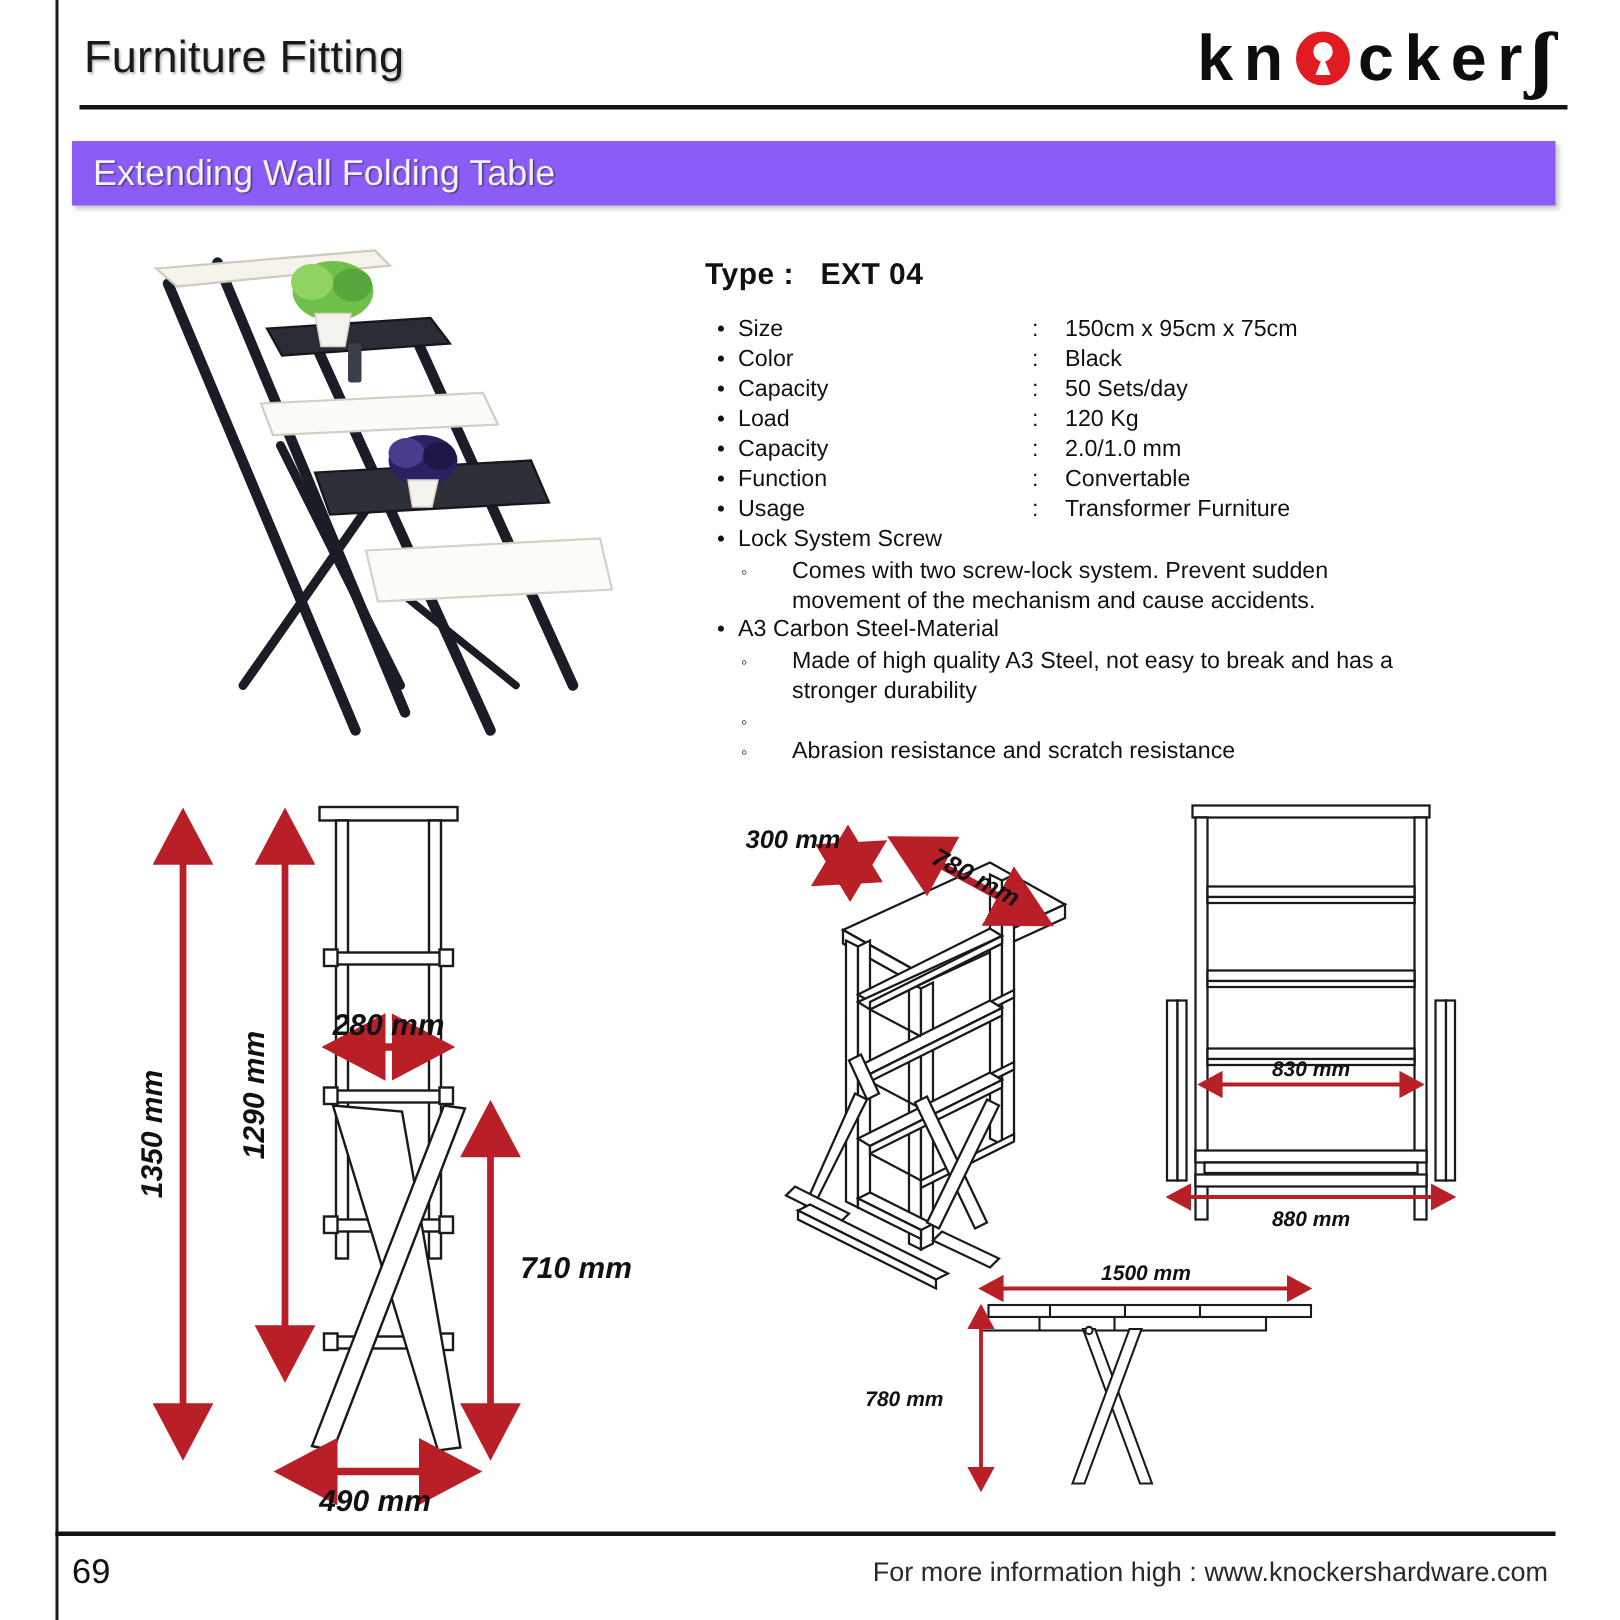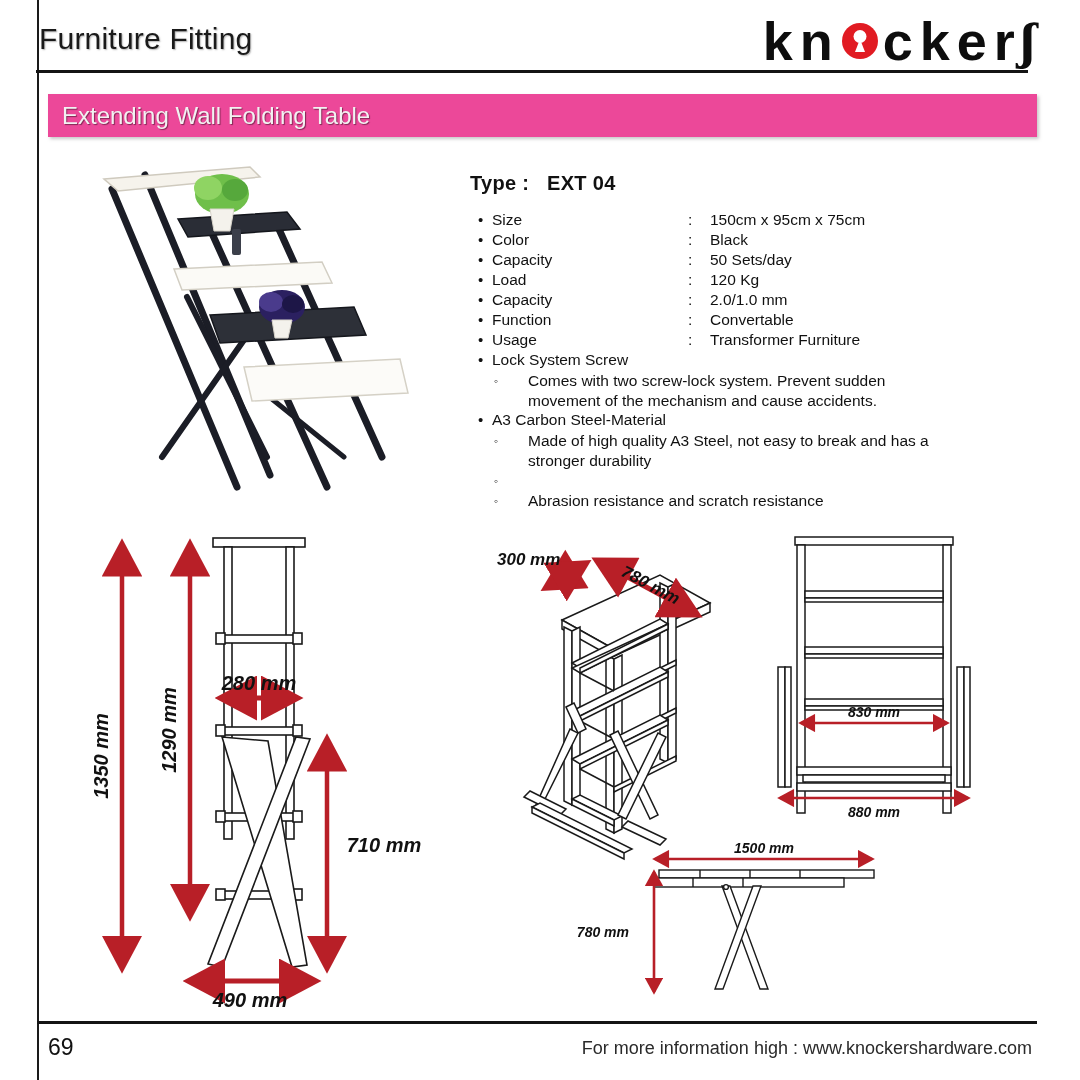--- a/index.html
+++ b/index.html
@@ -14,41 +14,41 @@
   .page { position: relative; width: 1080px; height: 1080px; }
 
   
   .left-rule {
     position: absolute; left: 37px; top: 0; width: 2px; height: 1080px;
     background: #1a1a1a;
   }
 
   
   .header {
-    position: absolute; left: 36px; top: 22px; width: 992px; height: 52px;
+    position: absolute; left: 53px; top: 22px; width: 992px; height: 52px;
   }
   .header-title {
     position: absolute; left: 3px; top: 0;
     font-size: 30px; font-weight: 400; letter-spacing: .2px;
     color: #1a1a1a;
     text-shadow: 1px 1px 1.5px rgba(120,120,120,.55);
   }
   .header-rule {
     position: absolute; left: 0; top: 48px; width: 992px; height: 3px;
     background: #141414;
   }
 
   
   .logo {
     position: absolute; right: 45px; top: 14px;
     display: flex; align-items: center;
     font-size: 0;
   }
   .logo-text {
-    font-size: 54px; font-weight: 700; letter-spacing: 7px;
+    font-size: 43px; font-weight: 700; letter-spacing: 7px;
     color: #0d0d0d; line-height: 1;
     font-family: "Liberation Sans", sans-serif;
   }
   .logo-o {
     position: relative;
     display: inline-block;
     width: 36px; height: 36px; border-radius: 50%;
     background: #E11B22;
     vertical-align: -4px;
     margin: 0 5px 0 2px;
@@ -67,21 +67,21 @@
   .logo-tail {
     font-size: 50px; font-weight: 700; color: #0d0d0d;
     font-family: "Liberation Serif", serif;
     line-height: 1; margin-left: -2px;
     transform: scaleX(1.15);
   }
 
   
   .product-bar {
     position: absolute; left: 48px; top: 94px; width: 989px; height: 43px;
-    background: #ec4899;
+    background: #8b5cf6;
     box-shadow: 2px 2px 3px rgba(150,150,150,.5);
     display: flex; align-items: center;
   }
   .product-bar span {
     color: #f2f2f2; font-size: 24px; padding-left: 14px; font-weight: 400;
     text-shadow: 1px 1px 1px rgba(0,0,0,.45);
   }
 
   
   .photo {

